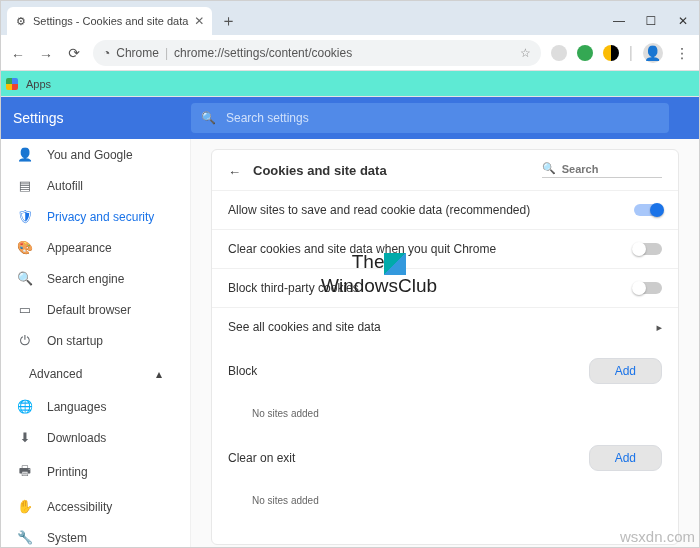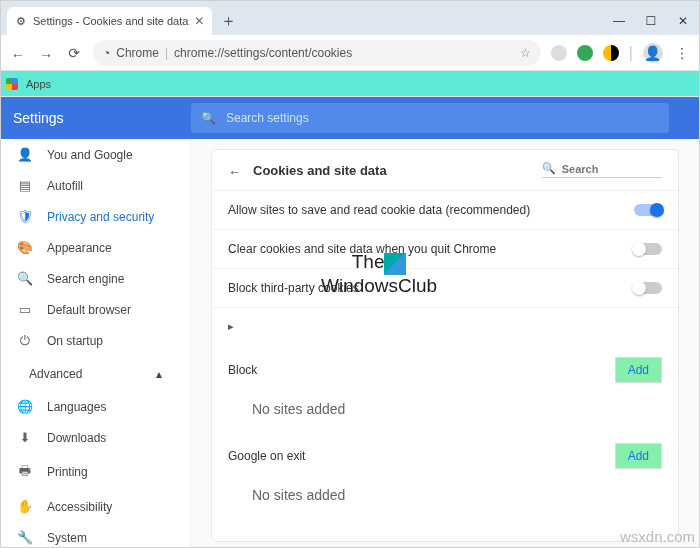--- a/index.html
+++ b/index.html
@@ -50,22 +50,22 @@
 .setting-row { display: flex; align-items: center; padding: 12px 16px; border-top: 1px solid #f0f0f0; font-size: 12px; color: #333; }
 .setting-row .txt { flex: 1; }
 .setting-row .desc { color: #888; font-size: 10.5px; margin-top: 3px; line-height: 1.35; }
 .toggle { width: 28px; height: 12px; border-radius: 6px; position: relative; }
 .toggle::after { content: ''; position: absolute; width: 14px; height: 14px; border-radius: 50%; top: -1px; background: #fff; box-shadow: 0 1px 2px rgba(0,0,0,0.3); }
 .toggle.on { background: #a8c7fa; } .toggle.on::after { right: -2px; background: #1a73e8; }
 .toggle.off { background: #ccc; } .toggle.off::after { left: -2px; background: #fff; }
 .chev { color: #555; font-size: 11px; }
 
 .section { display: flex; align-items: center; justify-content: space-between; padding: 12px 16px; font-size: 12px; color: #333; }
-.add-btn { color: #1a73e8; border: 1px solid #dadce0; padding: 5px 12px; border-radius: 0; font-size: 12px; background: #86efac; }
-.empty { padding: 6px 16px 14px 40px; font-size: 14px; color: #666; }
+.add-btn { color: #1a73e8; border: 1px solid #dadce0; padding: 5px 25px; border-radius: 9px; font-size: 12px; background: #e5e5e5; }
+.empty { padding: 6px 16px 14px 40px; font-size: 10px; color: #666; margin-top: 6px; }
 
 .watermark { position: absolute; left: 320px; top: 250px; font-size: 19px; color: #222; pointer-events: none; text-align: center; font-family: Georgia, serif; }
 .watermark .logo { display: inline-block; width: 22px; height: 22px; background: linear-gradient(135deg, #0aa 50%, #39d 50%); vertical-align: middle; }
 .wsx { position: absolute; right: 4px; bottom: 2px; font-size: 15px; color: #bbb; }
 </style>
 </head>
 <body>
 
 <div class="titlebar">
   <div class="tab">
@@ -190,29 +190,30 @@
         <div class="txt">Clear cookies and site data when you quit Chrome</div>
         <div class="toggle off"></div>
       </div>
       <div class="setting-row">
         <div class="txt">
           <div>Block third-party cookies</div>
         </div>
         <div class="toggle off"></div>
       </div>
       <div class="setting-row">
+        <div class="txt">See all cookies and site data</div>
         <span class="chev">▸</span>
       </div>
       <div class="section">
         <span>Block</span>
         <button class="add-btn">Add</button>
       </div>
       <div class="empty">No sites added</div>
       <div class="section">
-        <span>Google on exit</span>
+        <span>Clear on exit</span>
         <button class="add-btn">Add</button>
       </div>
       <div class="empty">No sites added</div>
       <div class="section">
         
         
       </div>
     </div>
   </div>
 </div>

